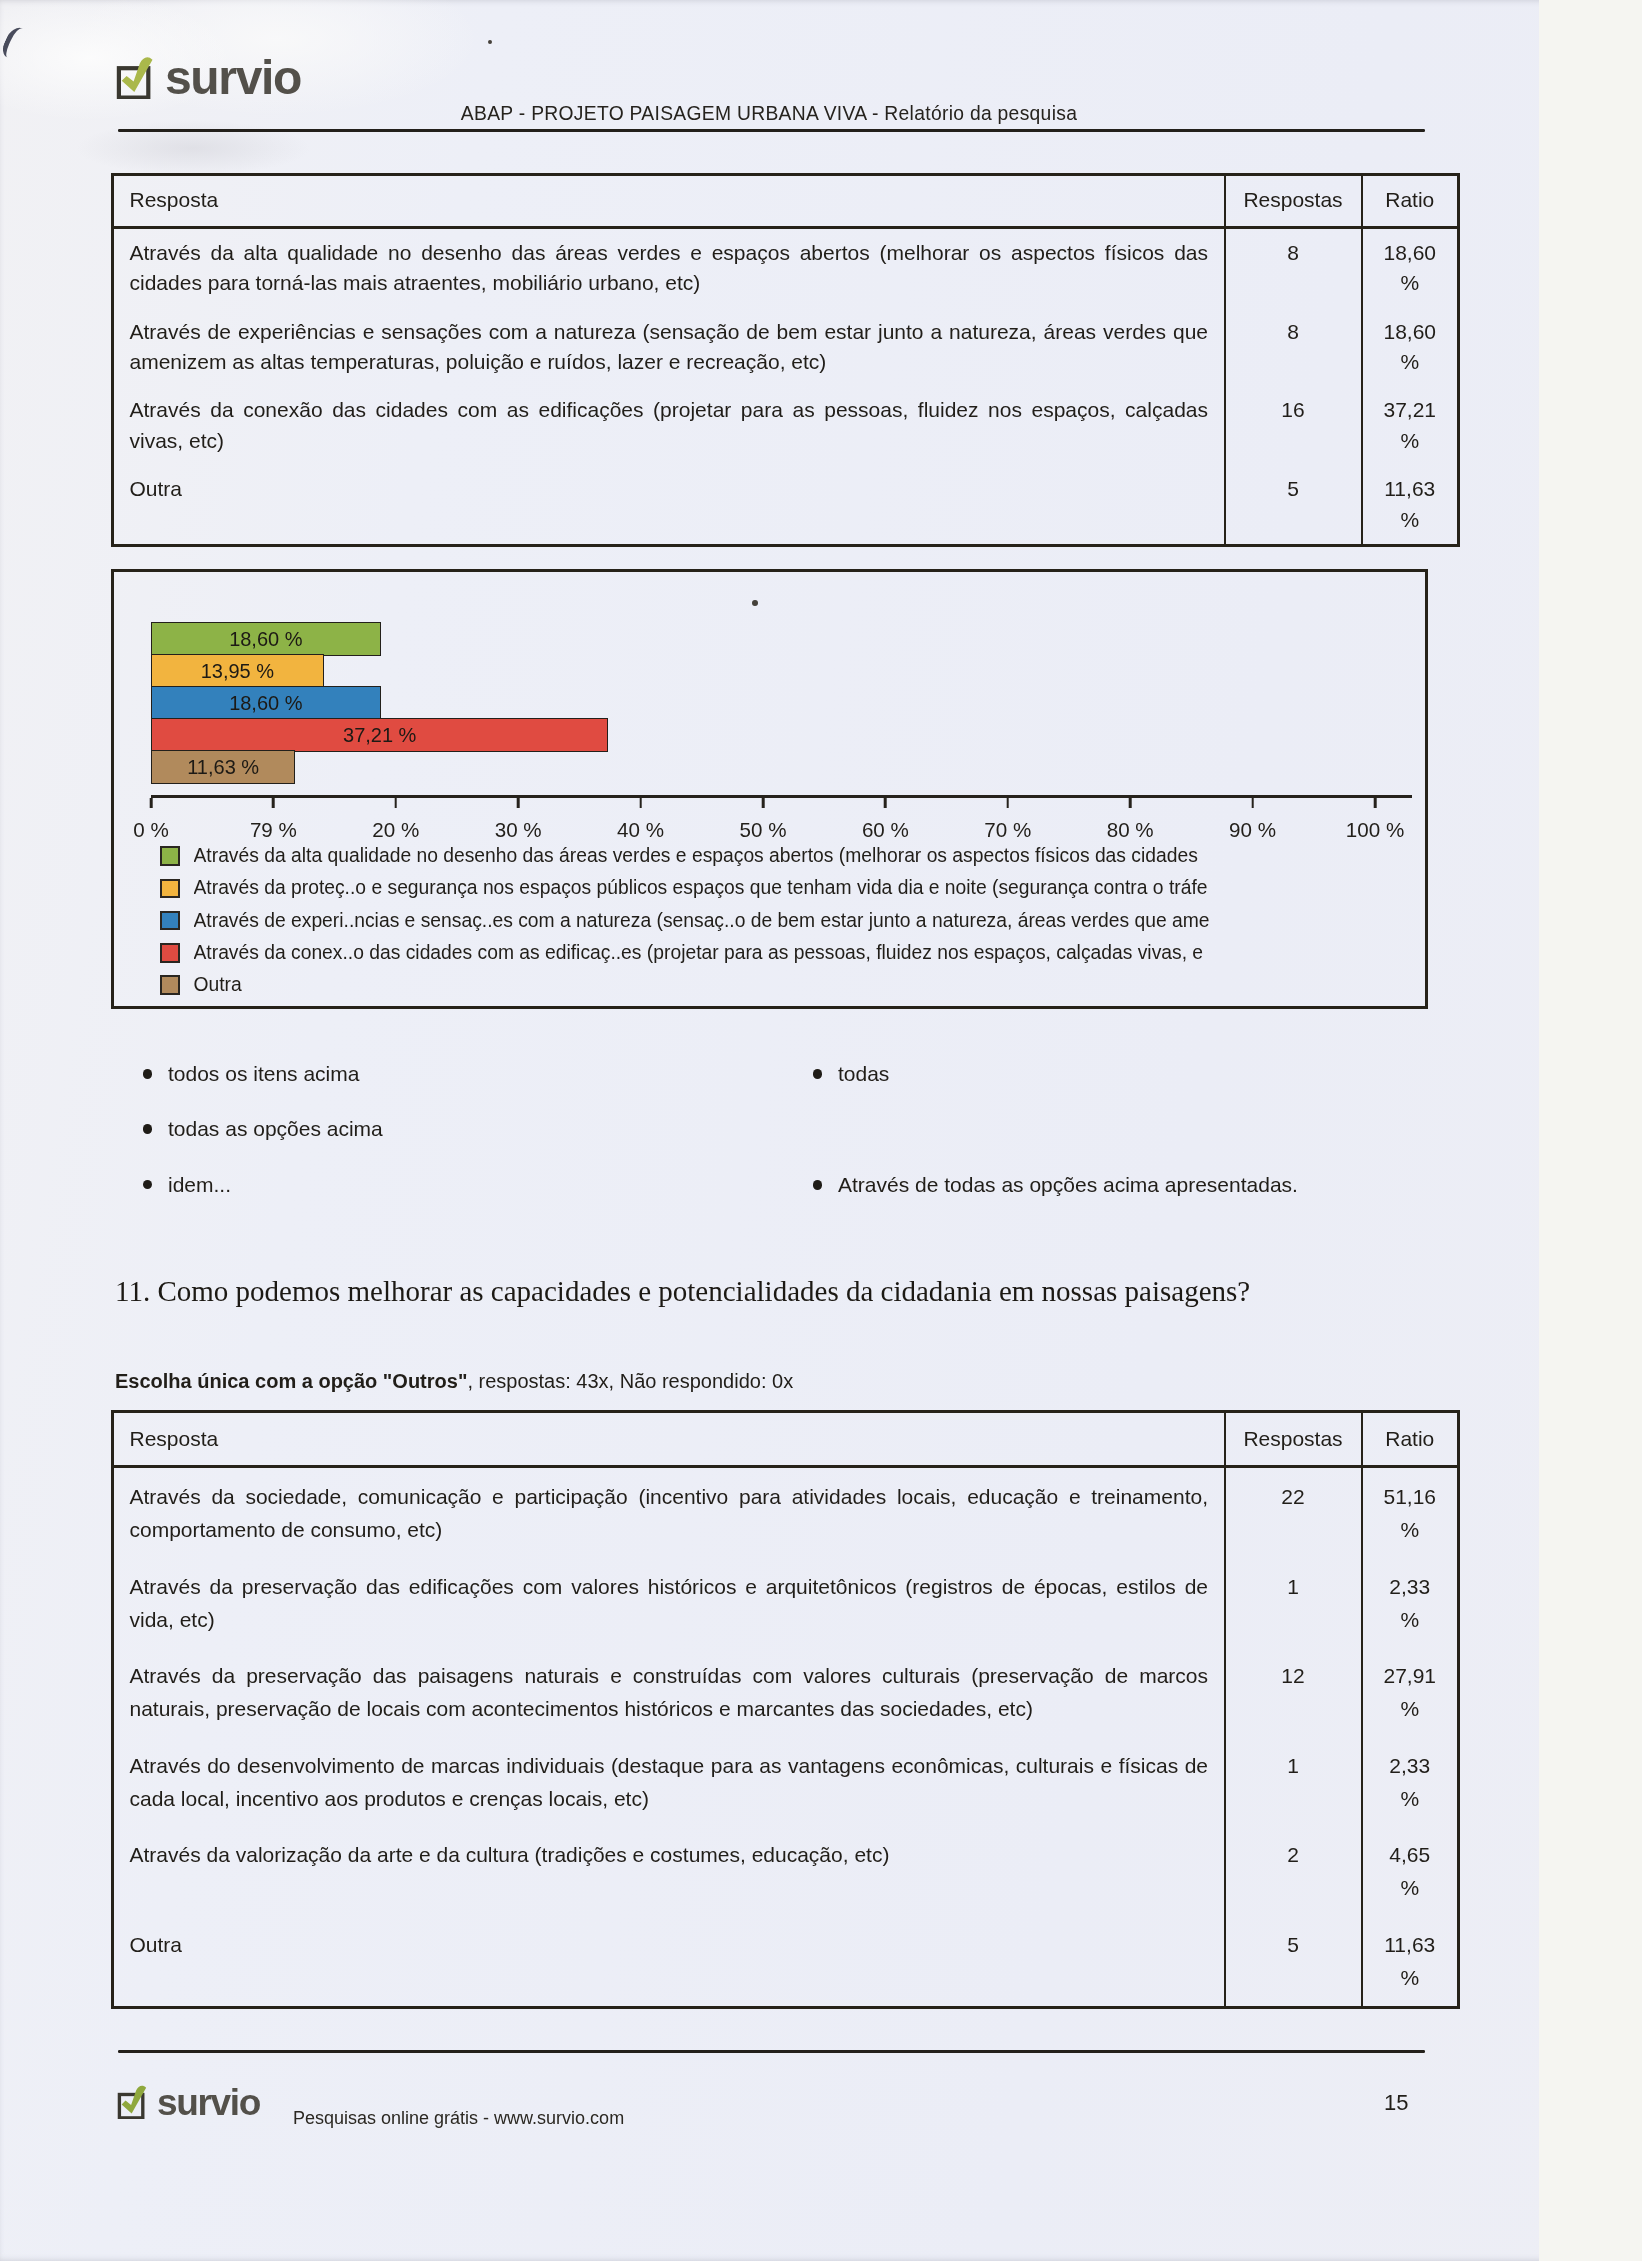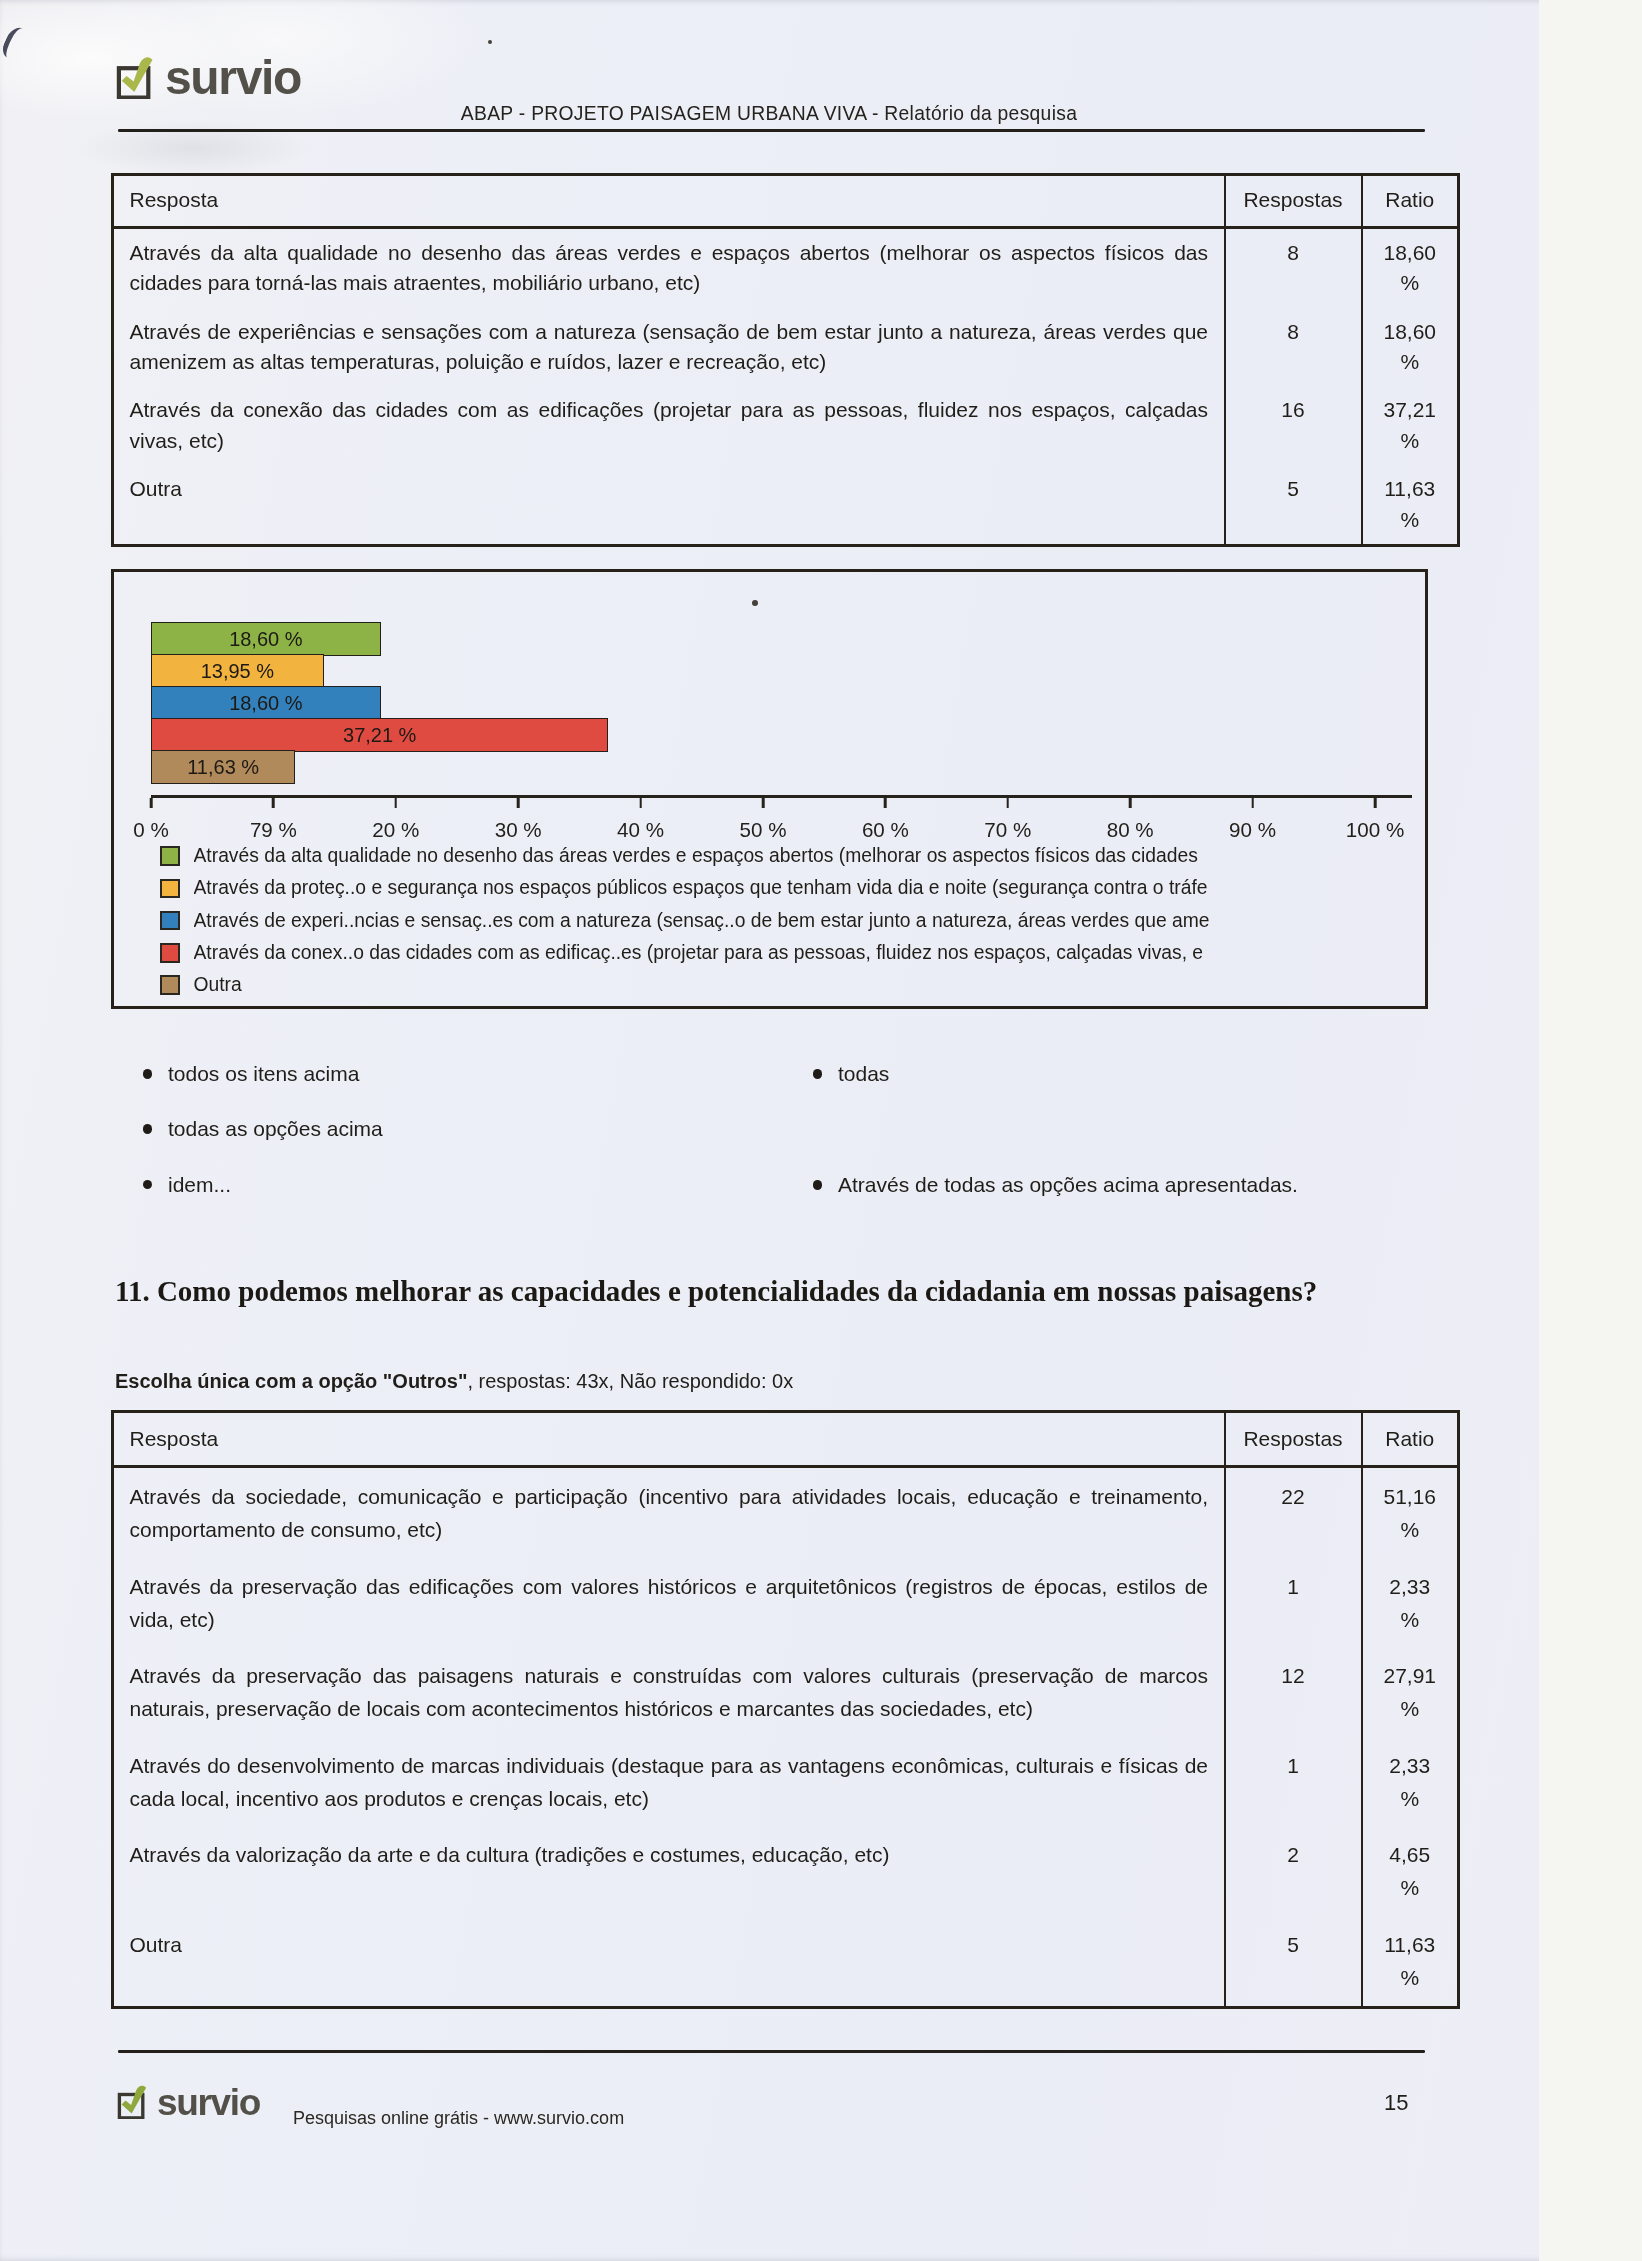--- a/index.html
+++ b/index.html
@@ -101,21 +101,21 @@
   .bullets-right{left:810px;}
   .bullets li{position:relative;padding-left:28px;line-height:1.3;margin-bottom:28px;white-space:nowrap;}
   .bullets li::before{
     content:"";position:absolute;left:2.6px;top:9px;width:9.7px;height:9.7px;border-radius:50%;background:#1f1c17;
   }
   .bullets-right li.spaced{margin-top:84px;}
 
   
   .question-title{
     position:absolute;left:115px;top:1272px;width:1224px;
-    font-family:"Liberation Serif", serif;font-weight:bold;
+    font-family:"Liberation Serif", serif;font-weight:normal;
     font-size:29px;line-height:1.32;color:#1c1914;margin:0;
   }
   .question-subtitle{
     position:absolute;left:115px;top:1370px;width:1308px;
     font-size:20px;color:#211e19;margin:0;white-space:nowrap;
   }
   .question-subtitle b{font-weight:bold;}
 
   
   .footer-tagline{position:absolute;left:293px;top:2108px;font-size:18px;color:#2b2822;}

